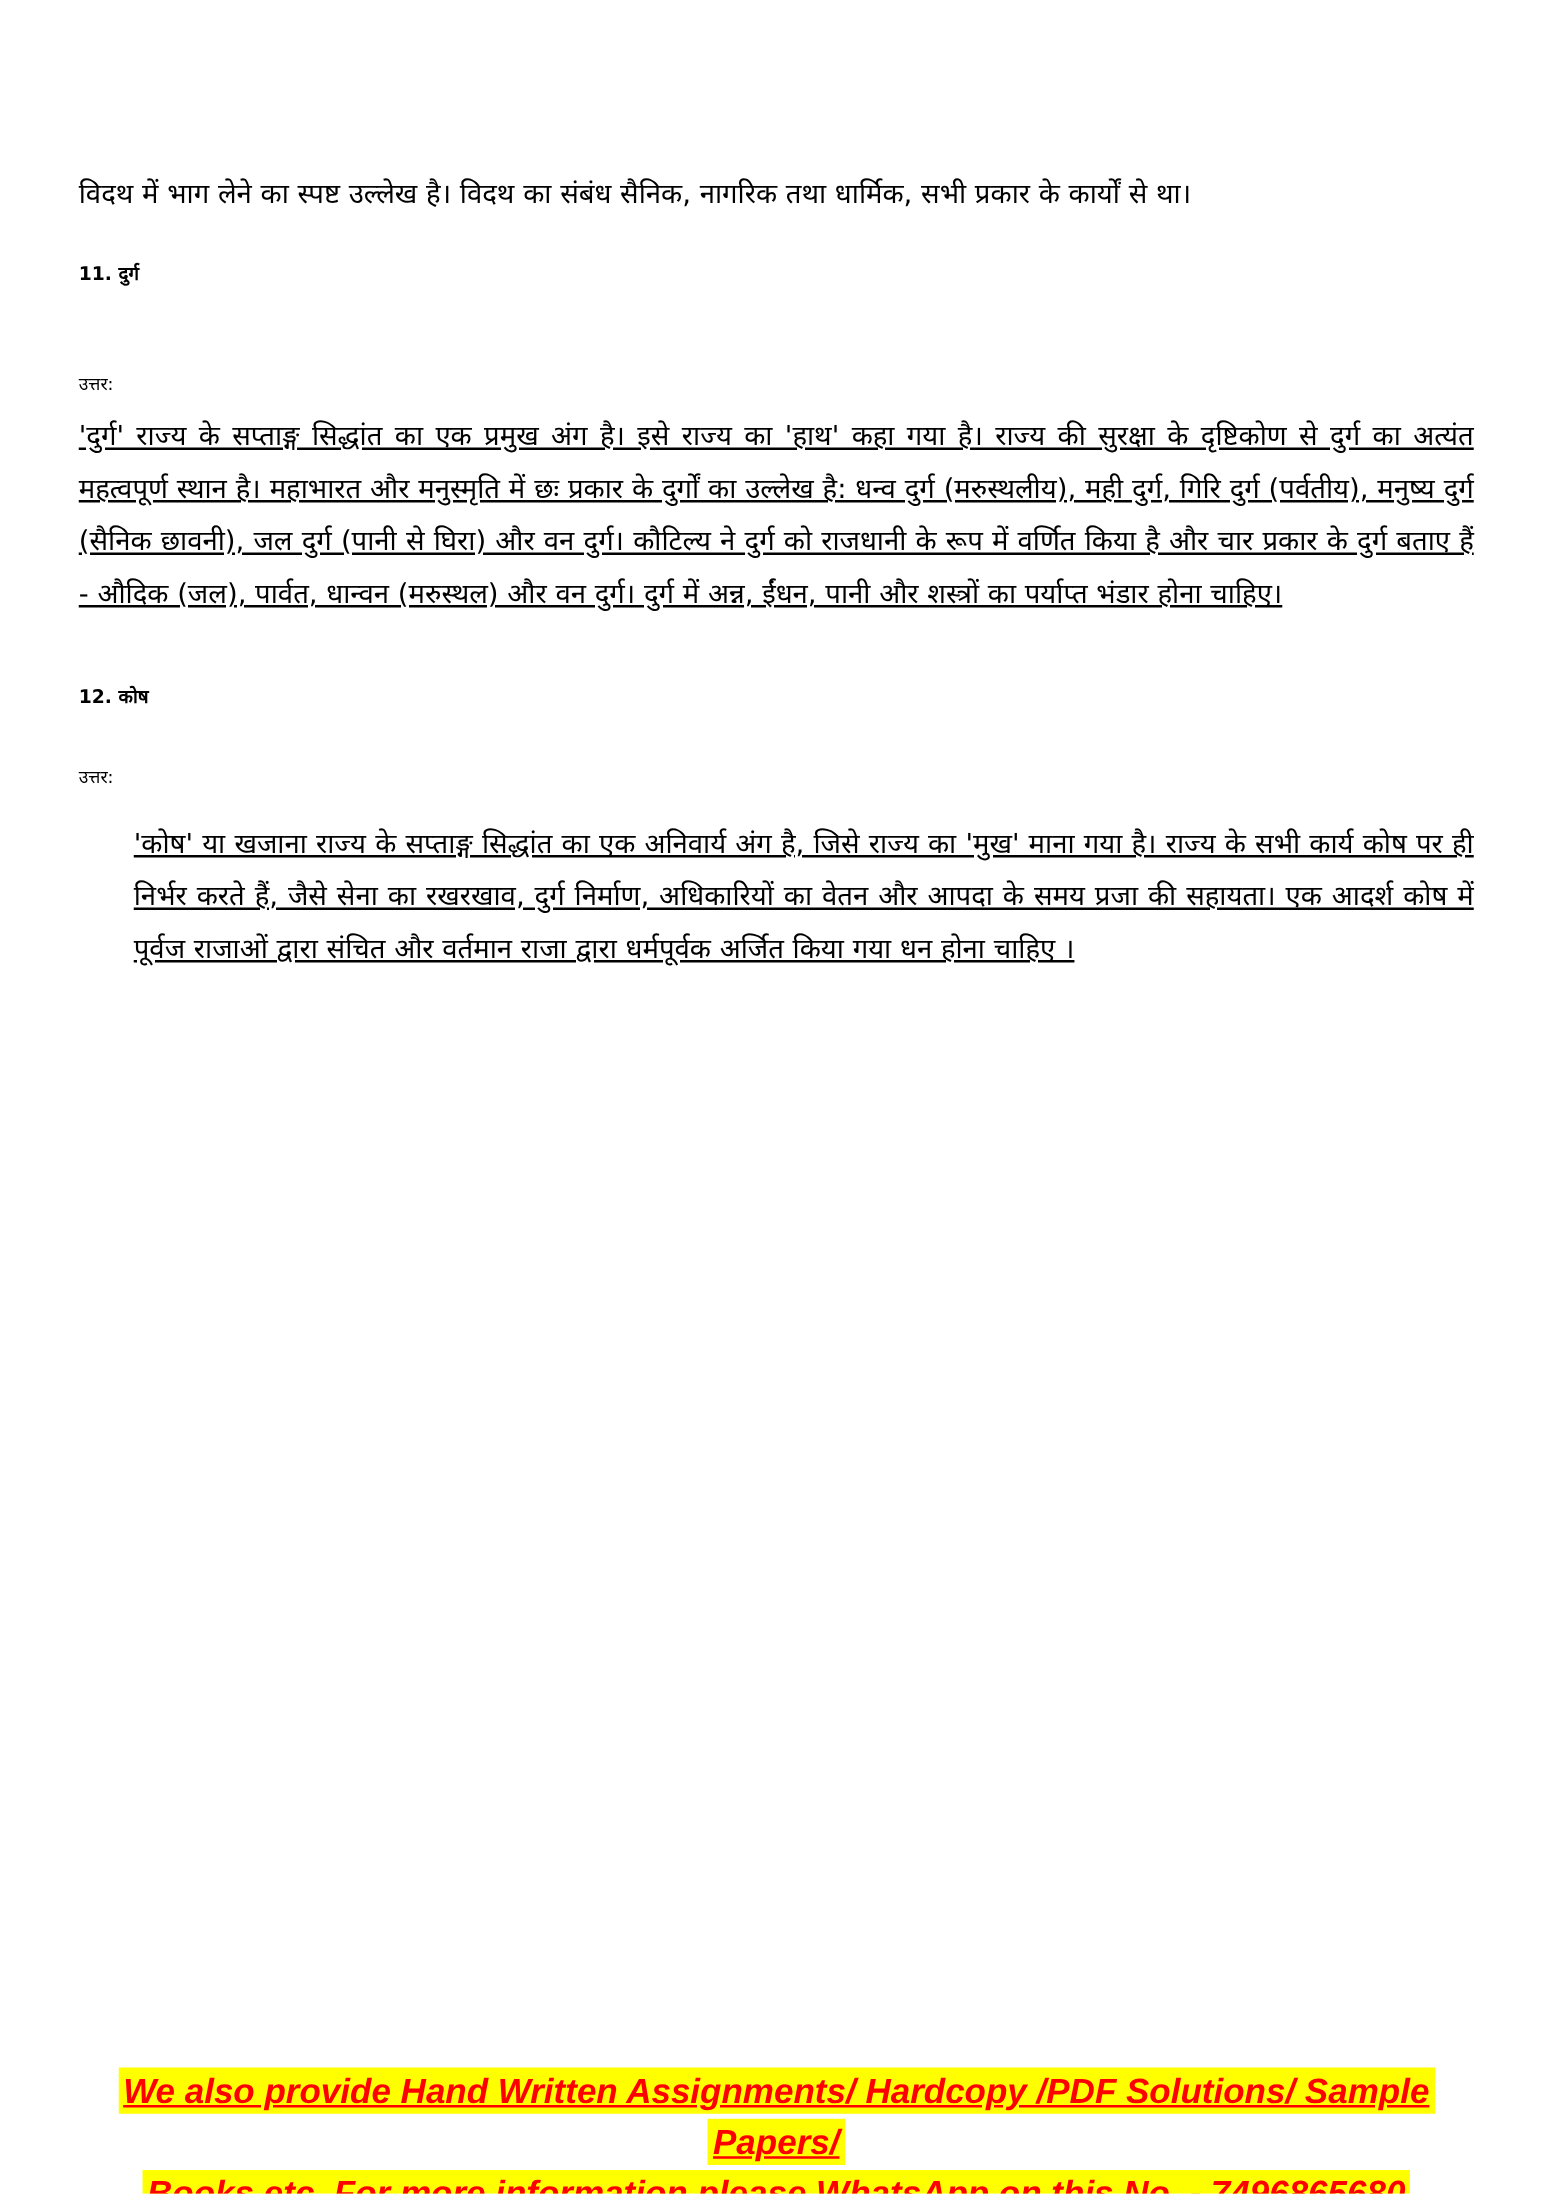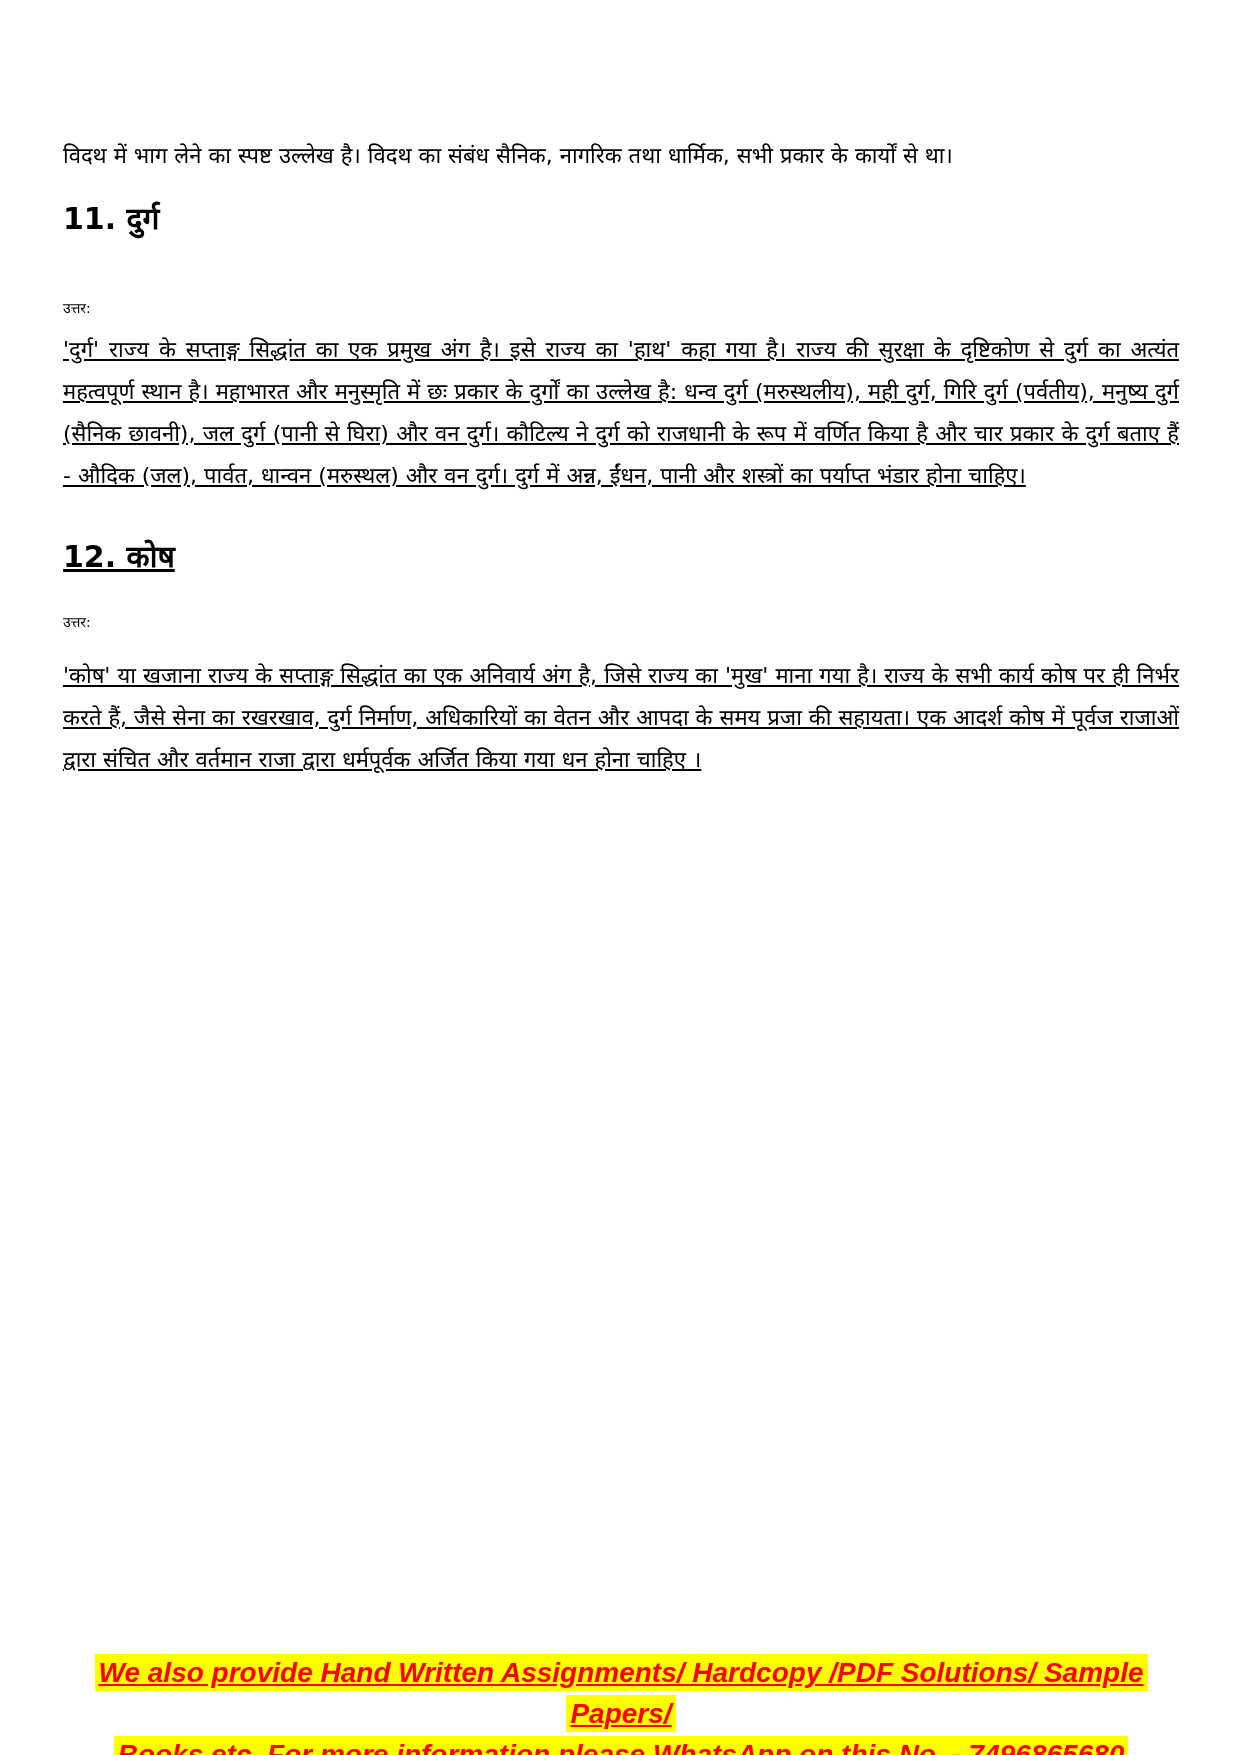--- a/index.html
+++ b/index.html
@@ -23,43 +23,43 @@
     top: 135px;
   }
   p.body-para {
     font-size: 22px;
     line-height: 42px;
     text-align: justify;
     margin: 0;
     color: #000000;
   }
   .q-heading {
-    font-size: 30px;
+    font-size: 15px;
     line-height: 44px;
     font-weight: bold;
     margin: 20px 0 0 0;
   }
   .answer-label {
     font-size: 14px;
     line-height: 42px;
     margin: 46px 0 0 0;
   }
   .para-after-label {
     margin-top: 20px;
     text-decoration: underline;
   }
   .q-heading.second {
     margin-top: 38px;
-    text-decoration: underline;
   }
   .answer-label.second {
     margin-top: 22px;
   }
   .para-after-label.second {
     margin-top: 12px;
+    margin-left: 44px;
   }
   .footer {
     position: absolute;
     left: 63px;
     right: 62px;
     top: 1652px;
     text-align: center;
     font-family: "Liberation Sans", sans-serif;
     font-size: 28px;
     font-weight: bold;

